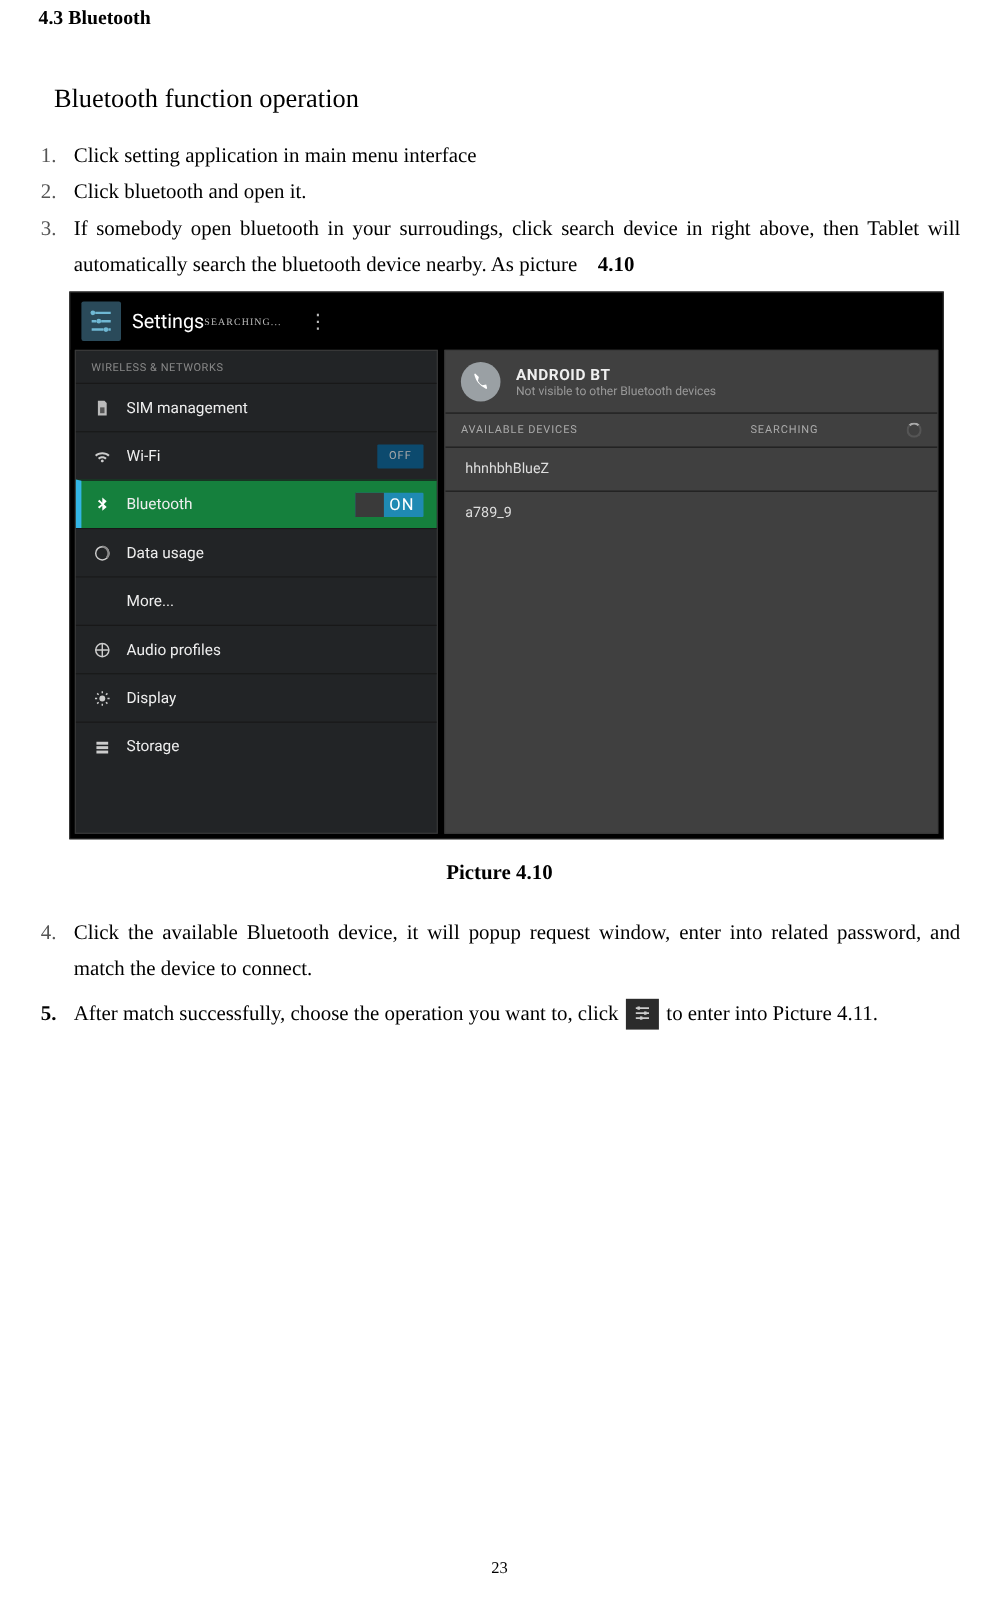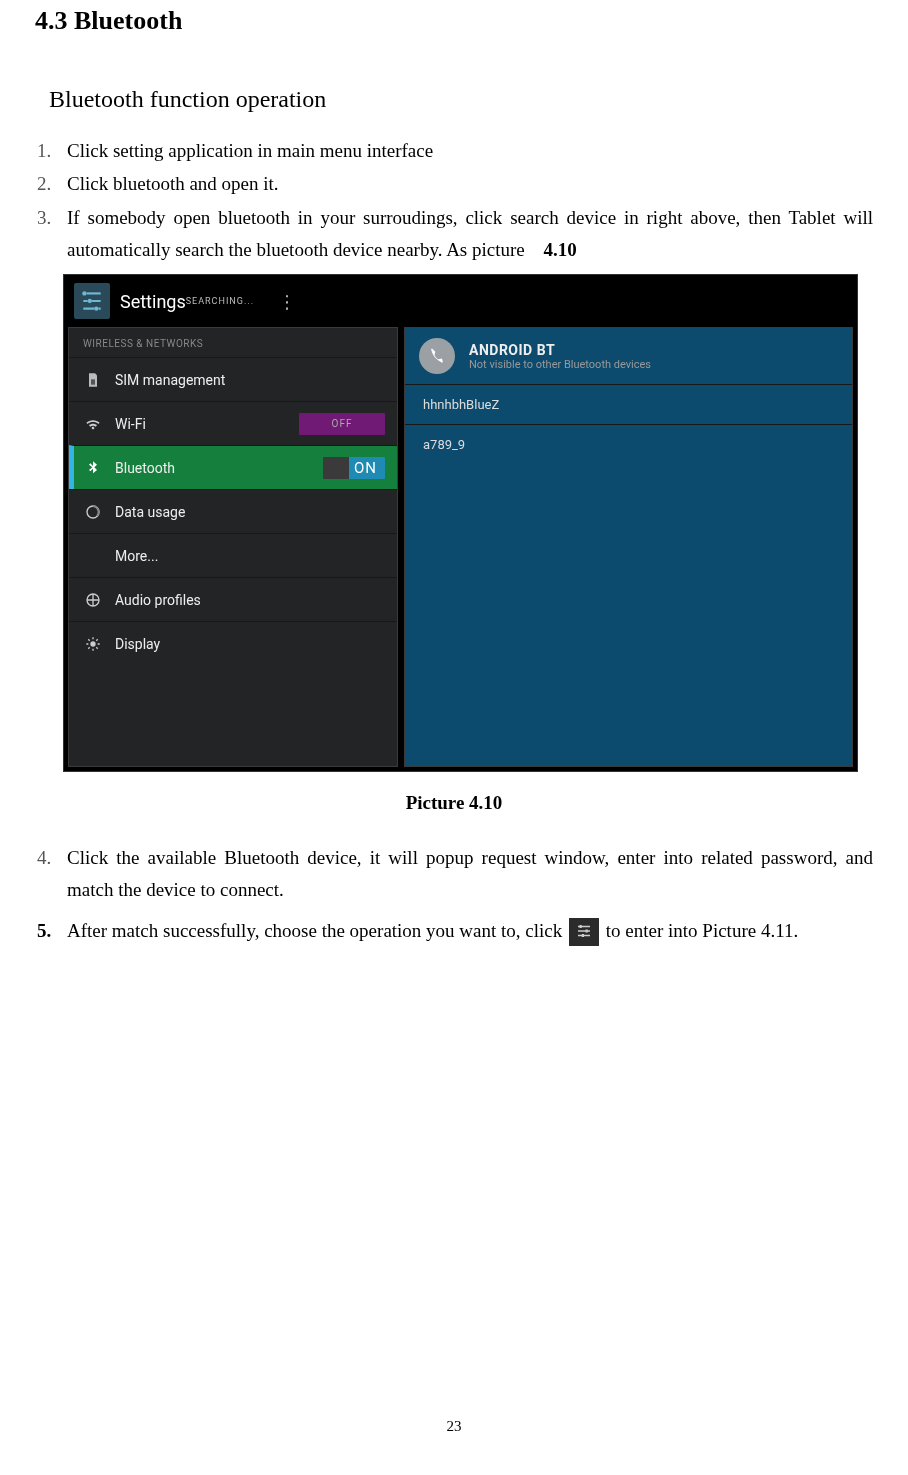--- a/index.html
+++ b/index.html
@@ -5,21 +5,21 @@
     * { margin: 0; padding: 0; box-sizing: border-box; }
     body {
       font-family: "Times New Roman", serif;
       background: #fff;
       width: 908px;
       height: 1475px;
       padding: 0 35px;
       position: relative;
     }
     .section-heading {
-      font-size: 26px;
+      font-size: 18px;
       font-weight: bold;
       padding-top: 6px;
       padding-bottom: 30px;
     }
     .subheading {
       font-size: 24px;
       font-weight: normal;
       padding-left: 14px;
       padding-top: 20px;
       padding-bottom: 22px;
@@ -57,21 +57,21 @@
     }
     .ss-title-left { display: flex; align-items: center; gap: 10px; }
     .settings-icon {
       width: 36px; height: 36px;
       background: #2a4a5a;
       border-radius: 2px;
       display: flex; align-items: center; justify-content: center;
     }
     .settings-icon svg { display: block; }
     .ss-title-text { color: #fff; font-size: 18px; font-weight: normal; }
-    .ss-title-right { display: flex; align-items: center; gap: 18px; }
+    .ss-title-right { display: flex; align-items: center; gap: 18px; font-family: Liberation Serif, serif; }
     .searching-label { color: #bbb; font-size: 9px; letter-spacing: 1px; }
     .overflow { color: #bbb; font-size: 18px; padding: 0 6px; }
 
     .ss-panes {
       display: flex;
       gap: 6px;
       padding: 0 4px 4px 4px;
       background: #000;
     }
 
@@ -102,22 +102,22 @@
       border-left: 5px solid #33b5e5;
       padding-left: 9px;
     }
     .nav-item .icon-slot {
       width: 20px; height: 20px;
       display: flex; align-items: center; justify-content: center;
       color: #ccc;
     }
     .nav-item .label { flex: 1; }
     .toggle-off {
-      display:inline-block; width:86px; height:22px;
-      background:#701a75; border-radius:1px;
+      display:inline-block; width:42px; height:22px;
+      background:#0c4a6e; border-radius:1px;
       color:#aaa; font-size:10px; line-height:22px; text-align:center;
       letter-spacing:1px;
     }
     .toggle-on {
       display:inline-block; width:62px; height:22px;
       border-radius:1px;
       color:#fff; font-size:15px; line-height:22px;
       letter-spacing:1px;
       background: #1f8ab3;
       text-align: right;
@@ -125,21 +125,21 @@
       position: relative;
     }
     .toggle-on::before {
       content:""; position:absolute; left:0; top:0; bottom:0; width:26px;
       background:#3a3a3a;
     }
 
     
     .right-pane {
       flex: 1;
-      background: #0c4a6e;
+      background: #404040;
       border: 1px solid #3a3a3a;
       min-height: 440px;
     }
     .bt-header {
       display: flex;
       align-items: center;
       padding: 10px 14px;
       gap: 14px;
     }
     .phone-circle {
@@ -302,33 +302,48 @@
           <svg width="16" height="16" viewBox="0 0 24 24">
               <circle cx="12" cy="12" r="4" fill="#ccc"></circle>
               <g stroke="#ccc" stroke-width="2">
                 <path d="M12 2v3M12 19v3M2 12h3M19 12h3M5 5l2 2M17 17l2 2M19 5l-2 2M7 17l-2 2"></path>
               </g>
             </svg>
         </span>
         <span class="label">Display</span>
       </div>
 
+      <div class="nav-item">
+        <span class="icon-slot">
+          <svg width="16" height="16" viewBox="0 0 24 24">
+              <rect x="4" y="5" width="16" height="4" fill="#ccc"></rect>
+              <rect x="4" y="11" width="16" height="4" fill="#ccc"></rect>
+              <rect x="4" y="17" width="16" height="4" fill="#ccc"></rect>
+            </svg>
+        </span>
+        <span class="label">Storage</span>
+      </div>
     </div>
 
     <div class="right-pane">
       <div class="bt-header">
         <div class="phone-circle">
           <svg width="20" height="20" viewBox="0 0 24 24">
               <path d="M6 3c-1 0-1 1-1 1s1 5 4 9 9 7 9 7 1 0 1-1l-1-4-4 1c-2-1-4-3-5-5l1-4z" fill="#fff"></path>
             </svg>
         </div>
         <div>
           <div class="bt-name">ANDROID BT</div>
           <div class="bt-sub">Not visible to other Bluetooth devices</div>
         </div>
+      </div>
+      <div class="bt-row">
+        <span class="lhd">AVAILABLE DEVICES</span>
+        <span class="lhd" style="margin-left:auto;margin-right:80px">SEARCHING</span>
+        <span class="spinner"></span>
       </div>
       <div class="dev-item">hhnhbhBlueZ</div>
       <div class="dev-item">a789_9</div>
     </div>
   </div>
 </div>
 
 <div class="caption">Picture 4.10</div>
 
 <div class="list-item">

